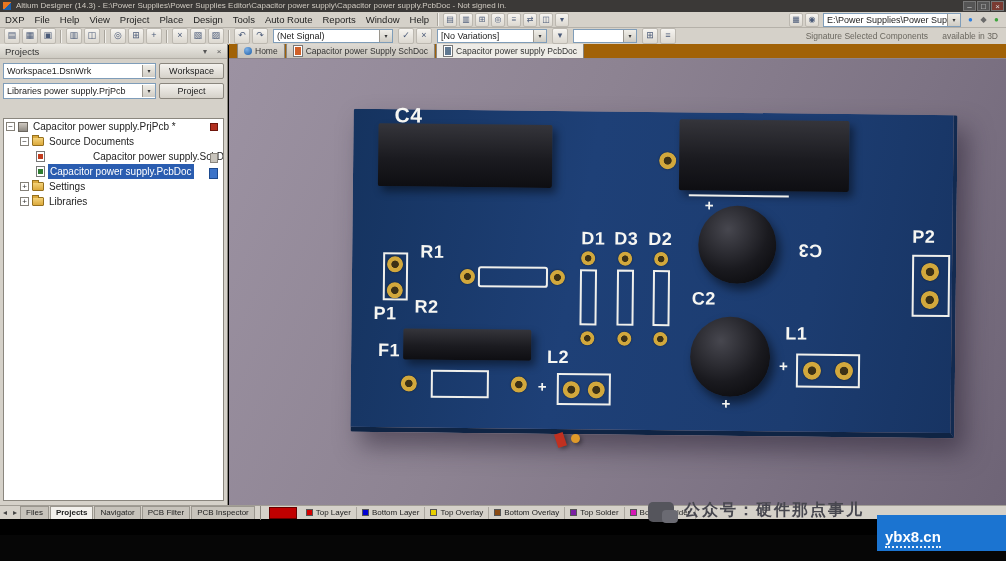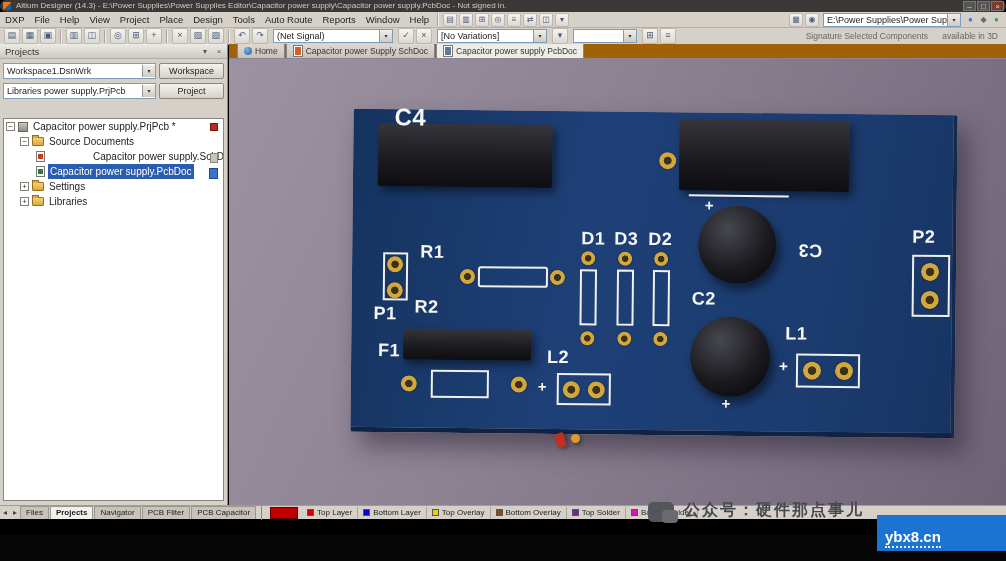--- a/index.html
+++ b/index.html
@@ -2,21 +2,21 @@
 <html><head>
 <meta charset="utf-8">
 <style>
   html,body{margin:0;padding:0;background:#000;}
   #app{position:relative;width:1006px;height:561px;background:#000;overflow:hidden;
        font-family:"Liberation Sans",sans-serif;color:#222;-webkit-font-smoothing:antialiased;}
   .abs{position:absolute;}
 
   
   .titlebar{position:absolute;left:0;top:0;width:1006px;height:12px;background:#3b3937;
-            color:#cfcac1;font-size:8px;line-height:12px;white-space:nowrap;overflow:hidden;border-radius:6px;}
+            color:#cfcac1;font-size:8px;line-height:12px;white-space:nowrap;overflow:hidden;}
   .titlebar .appico{position:absolute;left:3px;top:2px;width:8px;height:8px;
             background:linear-gradient(135deg,#e87722 50%,#1d5fa8 50%);}
   .titlebar .ttext{position:absolute;left:16px;top:0;}
   .wctrl{position:absolute;top:1px;width:13px;height:10px;text-align:center;font-size:8px;
          line-height:10px;color:#ddd;background:#555;border:1px solid #777;box-sizing:border-box;}
 
   
   .menubar{position:absolute;left:0;top:12px;width:1006px;height:15px;background:#d5d1c9;
            border-bottom:1px solid #b5b1a9;display:flex;align-items:center;font-size:9.5px;}
   .menu-item{padding:0 5px;line-height:15px;cursor:default;}
@@ -98,21 +98,21 @@
          box-shadow:10px 14px 24px rgba(35,28,45,.5);}
   .comp{position:absolute;background:linear-gradient(180deg,#35353b 0%,#1b1b20 55%,#0e0e12 100%);
         border-radius:2px;box-shadow:4px 5px 9px rgba(0,0,0,.45);}
   .cap{position:absolute;border-radius:50%;
        background:radial-gradient(circle at 38% 30%,#47474f,#1a1a1f 55%,#0a0a0d 88%);
        box-shadow:4px 6px 10px rgba(0,0,0,.5);}
   .pad{position:absolute;border-radius:50%;
        background:radial-gradient(circle,#3c3116 0 30%,#d2a83c 36% 68%,#9a7624 74% 86%,#c49c33 90%);
        box-shadow:0 0 2px rgba(0,0,0,.5);}
   .silk{position:absolute;color:#f6f6f2;font-weight:bold;font-size:18px;letter-spacing:.5px;}
-  .silk.big{font-size:24px;}
+  .silk.big{font-size:21px;}
   .outline{position:absolute;border:2px solid #f0f0ec;box-sizing:border-box;}
   .plusmark{position:absolute;color:#f6f6f2;font-weight:bold;font-size:15px;}
   .mirror{display:inline-block;transform:rotate(180deg);}
   .silkline{position:absolute;background:#f0f0ec;}
 
   
   .strip{position:absolute;left:0;top:505px;width:1006px;height:14px;background:#d5d1c9;
          border-top:1px solid #a19d95;display:flex;align-items:center;font-size:8px;box-sizing:border-box;}
   .ptab{padding:0 5px;height:12px;line-height:12px;border:1px solid #9a968e;border-bottom:none;
         background:#c7c3bb;margin-right:1px;white-space:nowrap;flex:0 0 auto;}
@@ -366,21 +366,21 @@
     </div>
   </div>
 
   <div class="strip">
     <span class="scrollarr">◂</span>
     <span class="scrollarr">▸</span>
     <span class="ptab">Files</span>
     <span class="ptab active">Projects</span>
     <span class="ptab">Navigator</span>
     <span class="ptab">PCB Filter</span>
-    <span class="ptab">PCB Capacitor</span>
+    <span class="ptab">PCB Inspector</span>
     <span class="stripdiv"></span>
     <span class="layer-swatch-main"></span>
     <span class="ltab">
       <span class="lsw" style="background:#d40000;"></span>
       <span>Top Layer</span>
     </span>
     <span class="ltab">
       <span class="lsw" style="background:#0000d4;"></span>
       <span>Bottom Layer</span>
     </span>

